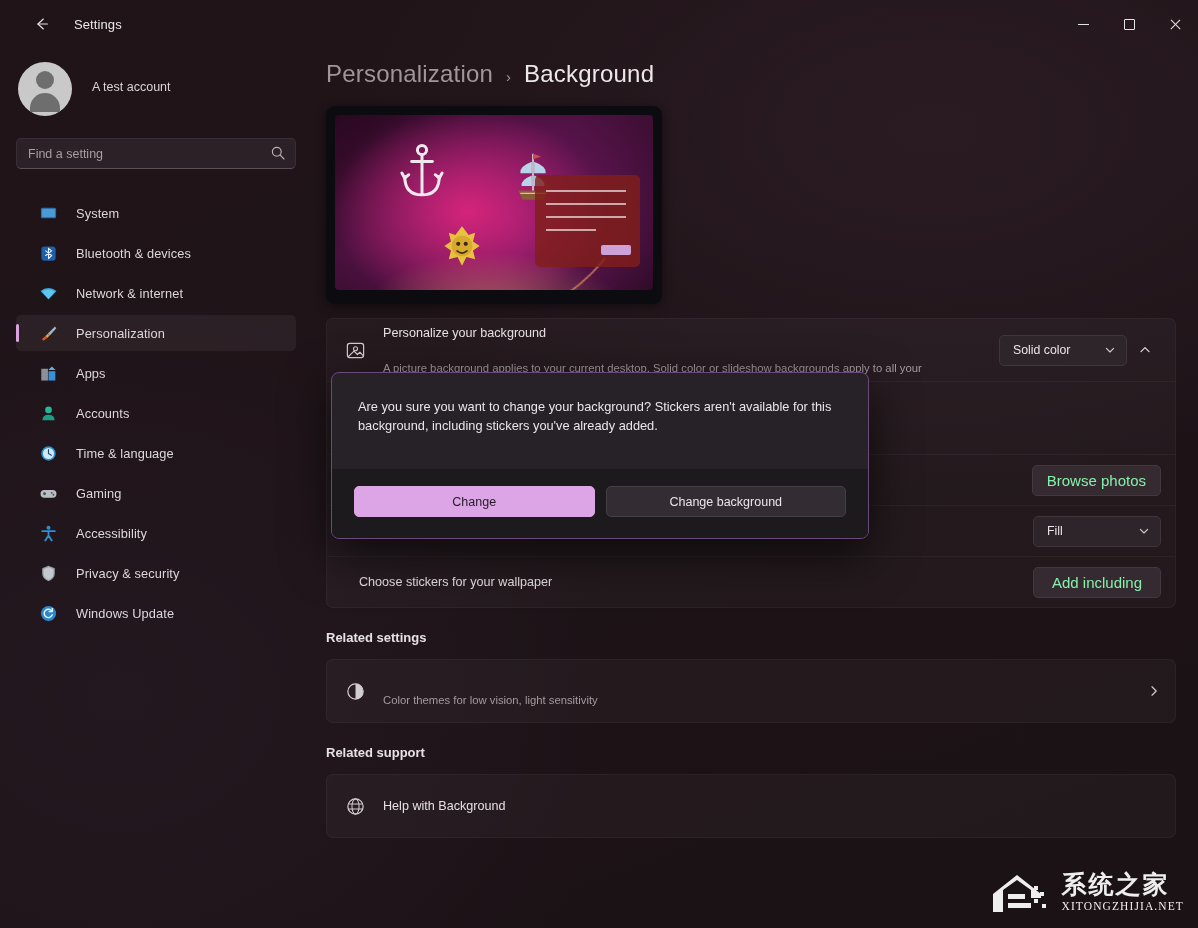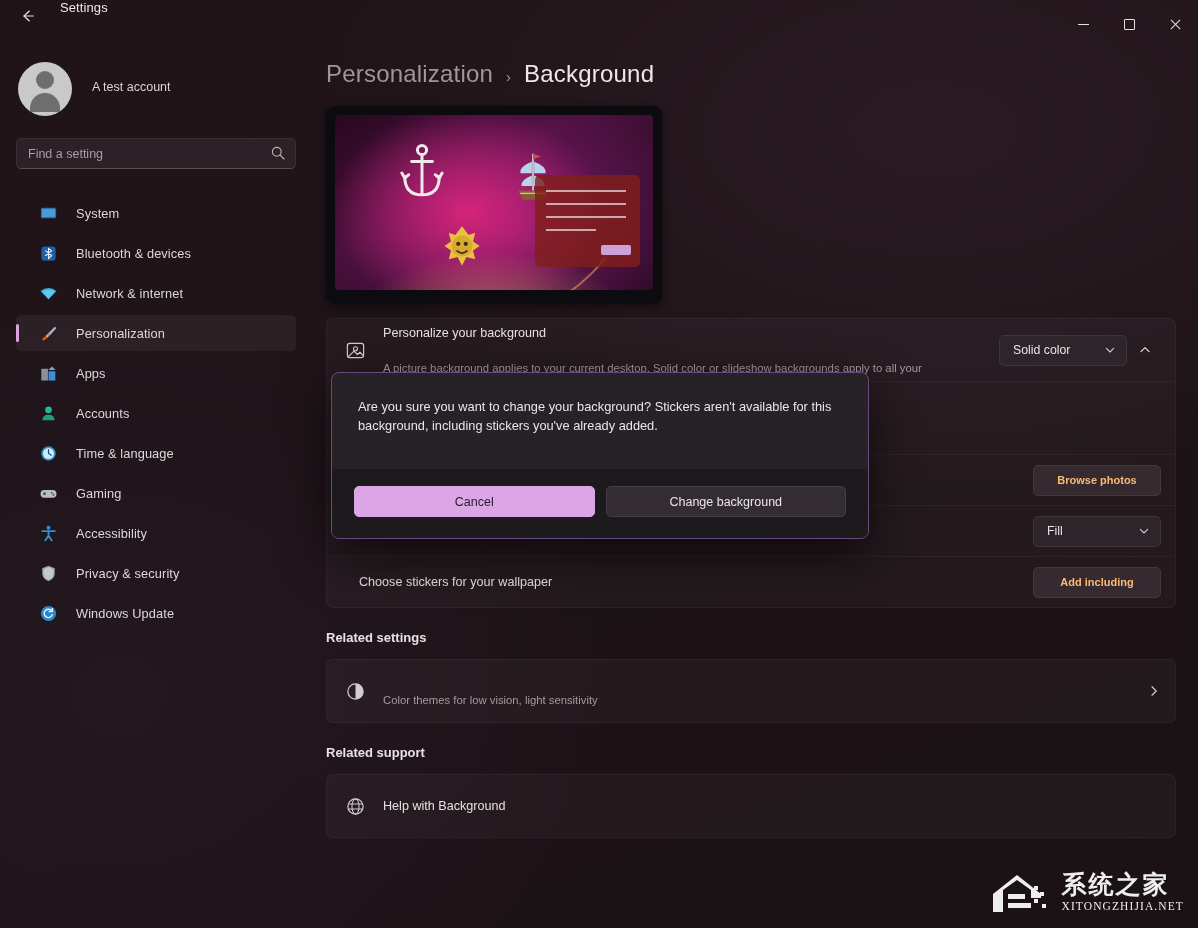--- a/index.html
+++ b/index.html
@@ -15,21 +15,21 @@
     width: 1198px; height: 928px;
     background:
       radial-gradient(900px 520px at 78% 14%, #2a1b22 0%, rgba(42,27,34,0) 70%),
       radial-gradient(700px 600px at 10% 75%, #241820 0%, rgba(36,24,32,0) 72%),
       linear-gradient(160deg, #201418 0%, #1d1317 55%, #1b1215 100%);
   }
 
   
   .titlebar {
     position: absolute; top: 0; left: 0; width: 1198px; height: 48px;
-    display: flex; align-items: flex-start;
+    display: flex; align-items: center; padding-left: 14px;
   }
   .back-btn {
     width: 40px; height: 32px; margin-left: 8px;
     display: flex; align-items: center; justify-content: center;
     border-radius: 5px; cursor: pointer;
   }
   .back-arrow { width: 18px; height: 18px; }
   .app-title {
     font-size: 13px; color: #ebe7e9; margin-left: 12px; letter-spacing: .1px;
   }
@@ -194,23 +194,22 @@
   .row-title { font-size: 12.6px; color: #e6e1e4; line-height: 17px; }
   .row-sub {
     font-size: 11.3px; color: #a49aa0; line-height: 16px; margin-top: 18px;
     white-space: nowrap; overflow: hidden; text-overflow: clip;
   }
   .row-ctl { margin-left: auto; display: flex; align-items: center; gap: 2px; }
 
   .btn {
     height: 31px; min-width: 128px; padding: 0 14px;
     background: #342a2f; border: 1px solid #443840; border-radius: 5px;
-    color: #fdba74; font-size: 11px; font-family: "Liberation Sans", sans-serif;
+    color: #86efac; font-size: 15px; font-family: "Liberation Sans", sans-serif;
     cursor: pointer;
-    font-weight: bold;
   }
   .combo {
     height: 31px; min-width: 128px; padding: 0 10px 0 13px;
     background: #2e252a; border: 1px solid #41353c; border-radius: 5px;
     color: #e8e3e6; font-size: 12.3px; cursor: pointer;
     display: flex; align-items: center;
   }
   .combo .caret { margin-left: auto; }
   .expander {
     width: 32px; height: 32px; border-radius: 5px; cursor: pointer;
@@ -625,21 +624,21 @@
     </div>
 
   </div>
 
   <div class="dialog-layer">
     <div class="dialog">
       <div class="dialog-body">
         <div class="dialog-text">Are you sure you want to change your background? Stickers aren't available for this background, including stickers you've already added.</div>
       </div>
       <div class="dialog-foot">
-        <button class="dlg-btn primary">Cancel</button>
+        <button class="dlg-btn primary">Change</button>
         <button class="dlg-btn secondary">Change background</button>
       </div>
     </div>
   </div>
 
   <div class="watermark">
     <svg class="wm-mark" viewBox="0 0 66 48">
       <path d="M6 26 L30 7 L54 26 L54 30 L44 30 L44 22 L30 12 L16 22 L16 44 L6 44 Z" fill="#ffffff"></path>
       <rect x="21" y="26" width="17" height="5" fill="#ffffff"></rect>
       <rect x="21" y="35" width="23" height="5" fill="#ffffff"></rect>

